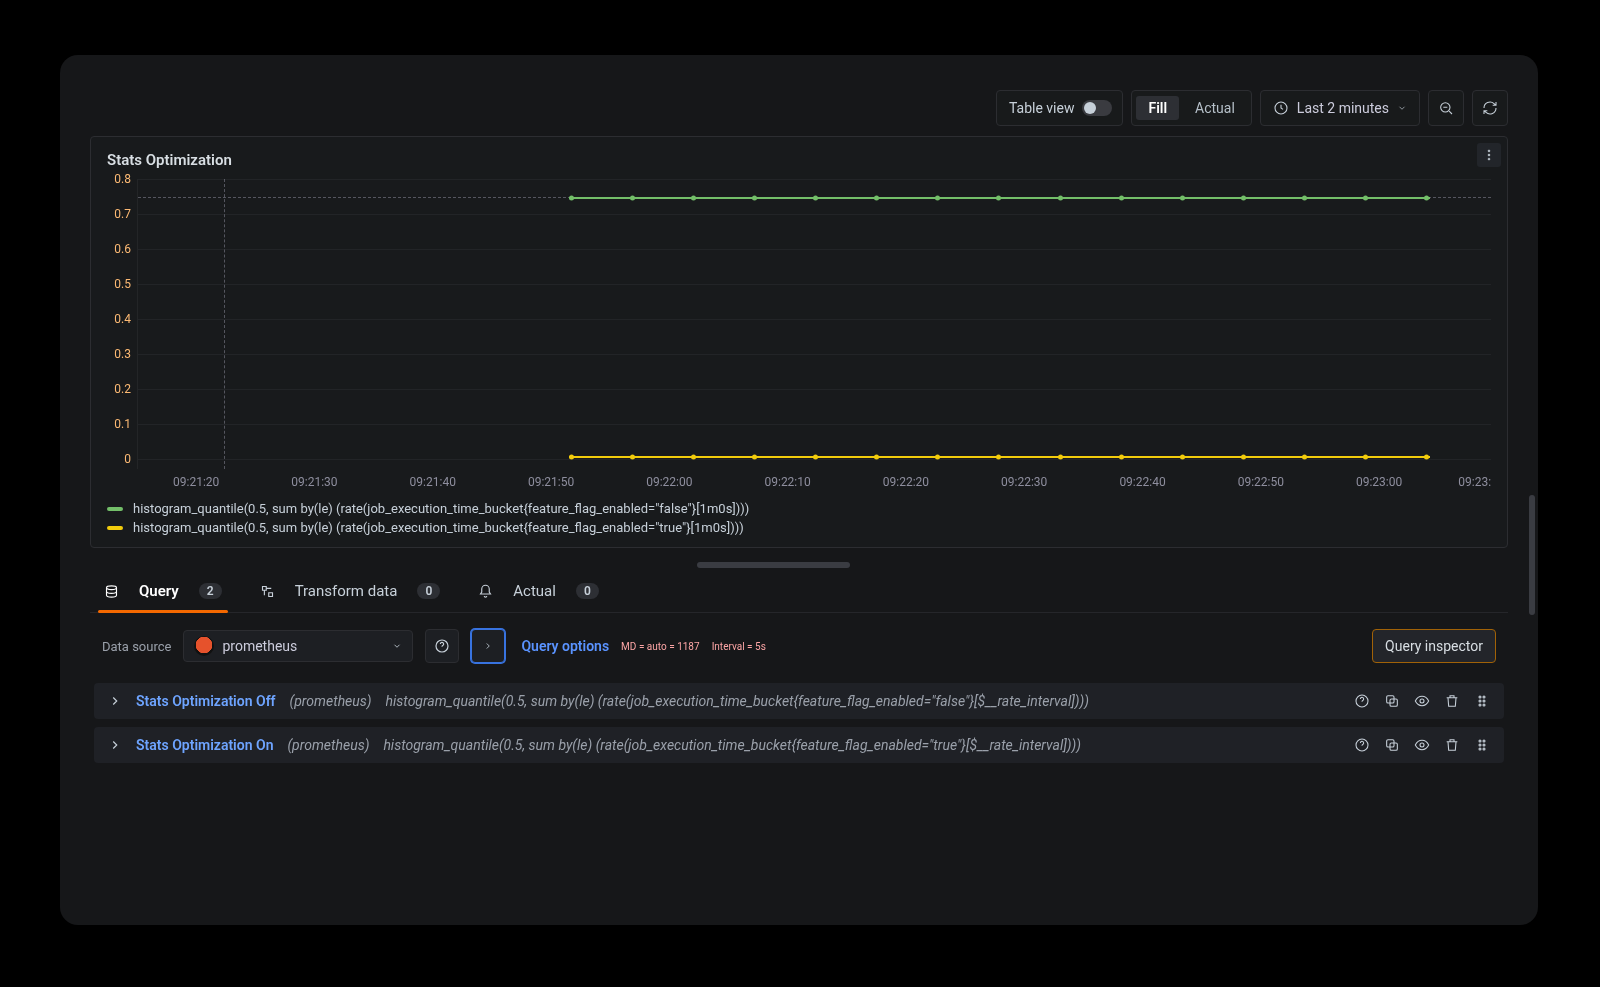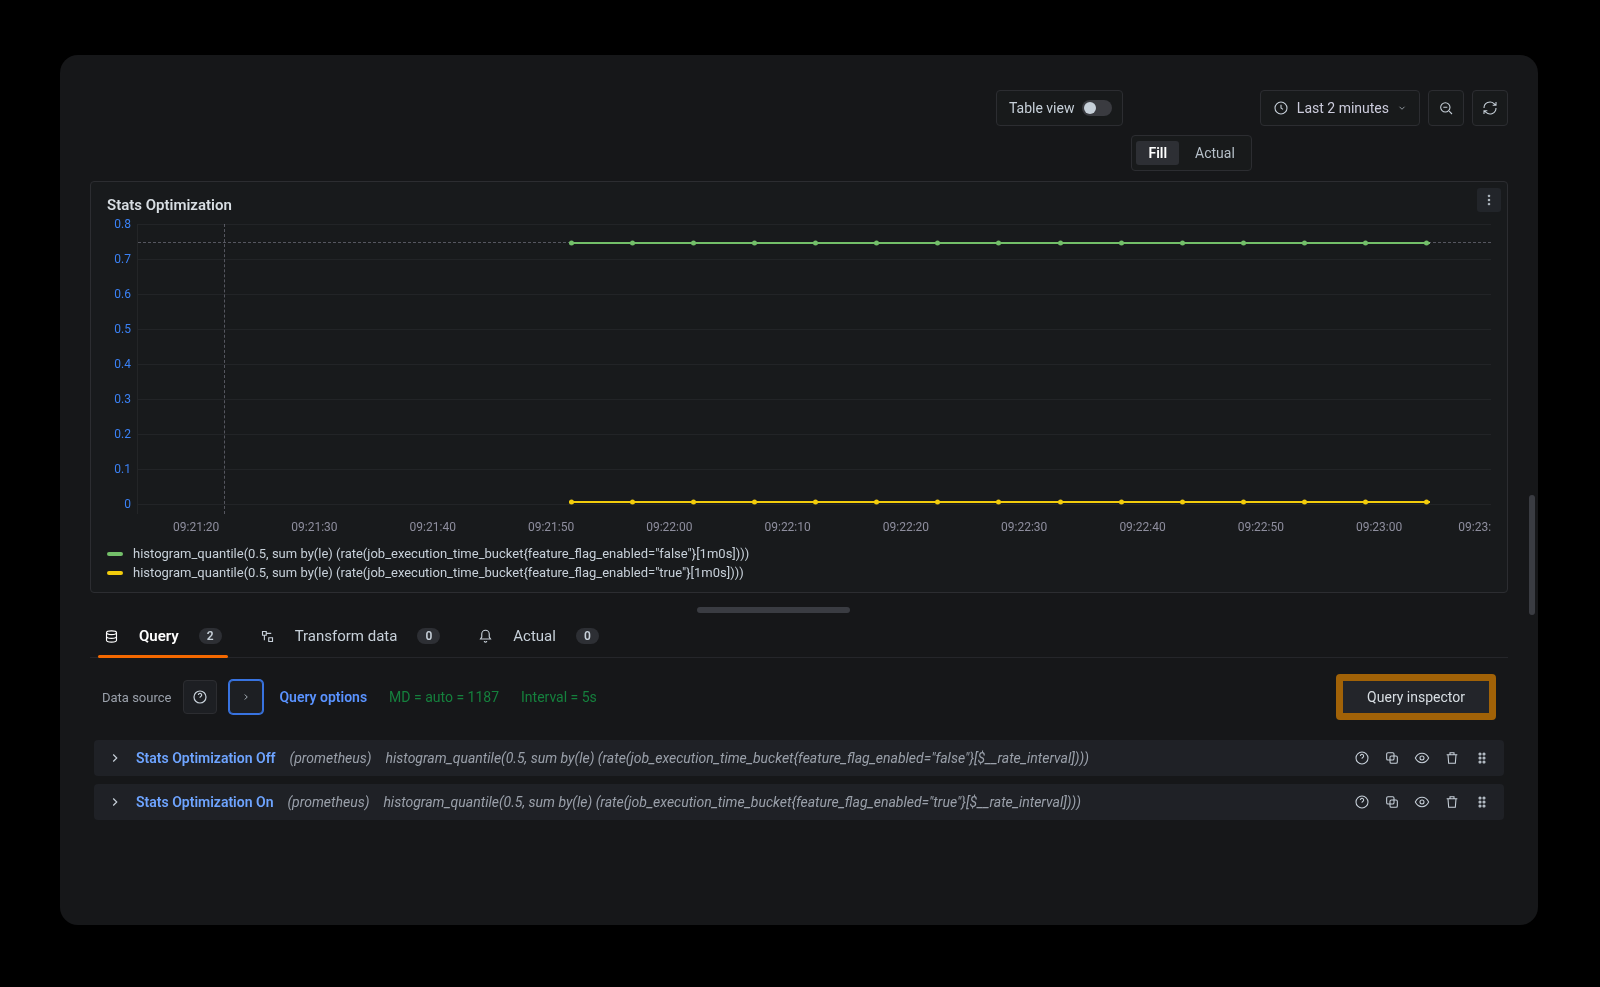--- a/index.html
+++ b/index.html
@@ -41,21 +41,21 @@
   }
   .tv-label { padding: 0 8px 0 12px; color: #c7d0d9; }
   .switch {
     width: 30px; height: 16px; border-radius: 10px;
     background: #3a3b40; position: relative; margin-right: 10px;
   }
   .switch::after {
     content: ""; position: absolute; left: 2px; top: 2px;
     width: 12px; height: 12px; border-radius: 50%; background: #c7d0d9;
   }
-  .fill-actual { padding: 4px; gap: 4px; margin-top: 45px; }
+  .fill-actual { padding: 4px; gap: 4px; }
   .fill-actual span {
     padding: 4px 12px; border-radius: 3px; color: #b5bfc8; cursor: pointer;
   }
   .fill-actual .active { background: #2d2f34; color: #fff; font-weight: 600; }
   .time-picker { gap: 8px; padding: 0 12px; cursor: pointer; }
   .time-picker svg, .icon-btn svg { stroke: #c7d0d9; fill: none; stroke-width: 1.6; }
   .icon-btn { width: 36px; justify-content: center; cursor: pointer; }
   .chev { width: 10px; height: 10px; }
 
   
@@ -76,21 +76,21 @@
   }
 
   .chart-area {
     position: relative; height: 290px; margin-top: 10px;
     display: flex;
   }
   .yaxis {
     width: 30px; position: relative;
   }
   .ytick {
-    position: absolute; right: 6px; font-size: 12px; color: #3b82f6;
+    position: absolute; right: 6px; font-size: 12px; color: #fdba74;
     transform: translateY(-50%);
   }
   .plot {
     flex: 1; position: relative;
     border-left: 1px solid rgba(255,255,255,.05);
   }
   .grid-h {
     position: absolute; left: 0; right: 0; height: 1px;
     background: rgba(200,200,220,.06);
   }
@@ -170,25 +170,25 @@
     background: radial-gradient(circle at 50% 45%, #e6522c 55%, #111 57%);
     display: inline-block;
   }
   .small-btn {
     width: 34px; height: 34px; border: 1px solid #2c2d31; border-radius: 4px;
     display: inline-flex; align-items: center; justify-content: center;
     background: #1d1f23; cursor: pointer;
   }
   .small-btn.focus { border: 1px solid #3873e0; box-shadow: 0 0 0 1px #3873e0; }
   .qopts { color: #5a93ff; font-weight: 600; margin-left: 4px; }
-  .meta { color: #15803d; font-size: 14px; margin-left: 10px; }
+  .meta { color: #fca5a5; font-size: 10px; }
   .spacer { flex: 1; }
   .qi-btn {
-    border: 7px solid #a16207; background: #23252a; border-radius: 4px;
-    padding: 8px 24px; color: #d8dee3; cursor: pointer;
+    border: 1px solid #a16207; background: #23252a; border-radius: 4px;
+    padding: 8px 12px; color: #d8dee3; cursor: pointer;
   }
 
   
   .query-row {
     display: flex; align-items: center; gap: 14px;
     background: #1f2126; border-radius: 4px;
     margin: 8px 4px; padding: 10px 14px;
     font-size: 14px;
   }
   .qname { color: #6ea4ff; font-weight: 600; white-space: nowrap; }
@@ -366,20 +366,28 @@
       <svg width="15" height="15" viewBox="0 0 24 24" stroke="#c7d0d9" fill="none" stroke-width="1.8">
           <path d="M6 8a6 6 0 1 1 12 0v5l2 3H4l2-3V8zM10 19a2 2 0 0 0 4 0"></path>
         </svg>
       <span>Actual</span>
       <span class="badge">0</span>
     </div>
   </div>
 
   <div class="ds-row">
     <span class="ds-label">Data source</span>
+    <div class="ds-select">
+      <span class="prom-logo"></span>
+      <span>prometheus</span>
+      <span class="spacer"></span>
+      <svg class="chev" viewBox="0 0 24 24" stroke="#c7d0d9" fill="none" stroke-width="2">
+          <path d="M6 9l6 6 6-6"></path>
+        </svg>
+    </div>
     <div class="small-btn">
       <svg width="16" height="16" viewBox="0 0 24 24" stroke="#c7d0d9" fill="none" stroke-width="1.8">
           <circle cx="12" cy="12" r="9"></circle>
           <path d="M9.5 9a2.5 2.5 0 1 1 3.5 2.3c-.8.4-1 1-1 1.7M12 17h.01"></path>
         </svg>
     </div>
     <div class="small-btn focus">
       <svg class="chev" viewBox="0 0 24 24" stroke="#c7d0d9" fill="none" stroke-width="2">
           <path d="M9 6l6 6-6 6"></path>
         </svg>

